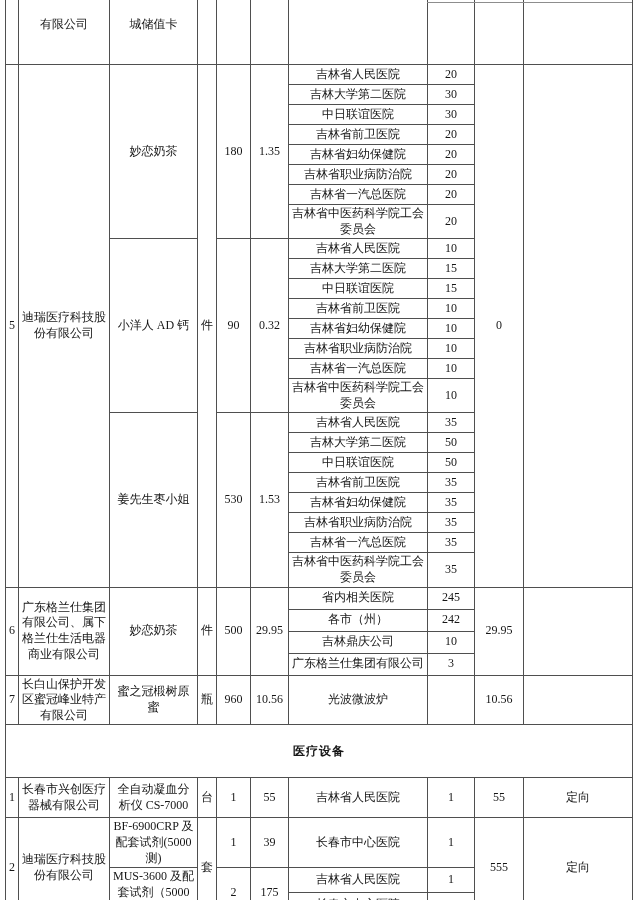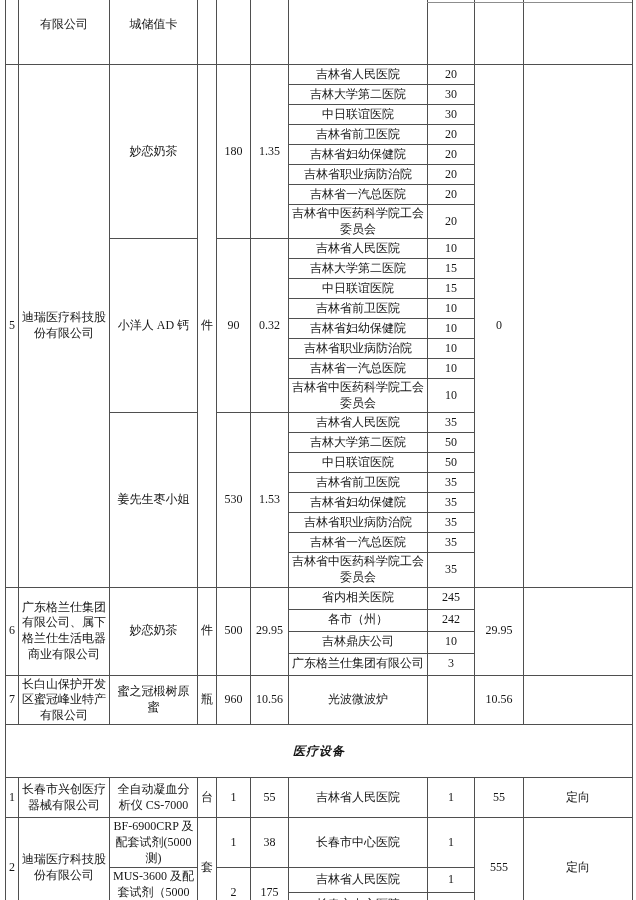--- a/index.html
+++ b/index.html
@@ -36,21 +36,20 @@
     padding-top: 17px;
     height: 46px;
     border-radius: 15px;
   }
   td.recipient { text-align: left; padding-left: 4px; }
   td.band {
     font-weight: bold;
     font-size: 13px;
     height: 50px;
     letter-spacing: 1px;
-    font-style: italic;
   }
   .cut-line {
     position: absolute;
     left: 427px;
     top: 2px;
     width: 205px;
     height: 1px;
     background: #8d8d8d;
   }
 </style>
@@ -244,21 +243,21 @@
           <td>1</td>
           <td>55</td>
           <td>定向</td>
         </tr>
         <tr style="height: 45px;">
           <td rowspan="3">2</td>
           <td rowspan="3">迪瑞医疗科技股份有限公司</td>
           <td>BF-6900CRP 及配套试剂(5000 测)</td>
           <td rowspan="3">套</td>
           <td>1</td>
-          <td>38</td>
+          <td>39</td>
           <td class="recipient">长春市中心医院</td>
           <td>1</td>
           <td rowspan="3">555</td>
           <td rowspan="3">定向</td>
         </tr>
         <tr style="height: 20px;">
           <td rowspan="2">MUS-3600 及配套试剂（5000 测）</td>
           <td rowspan="2">2</td>
           <td rowspan="2">175</td>
           <td class="recipient">吉林省人民医院</td>

